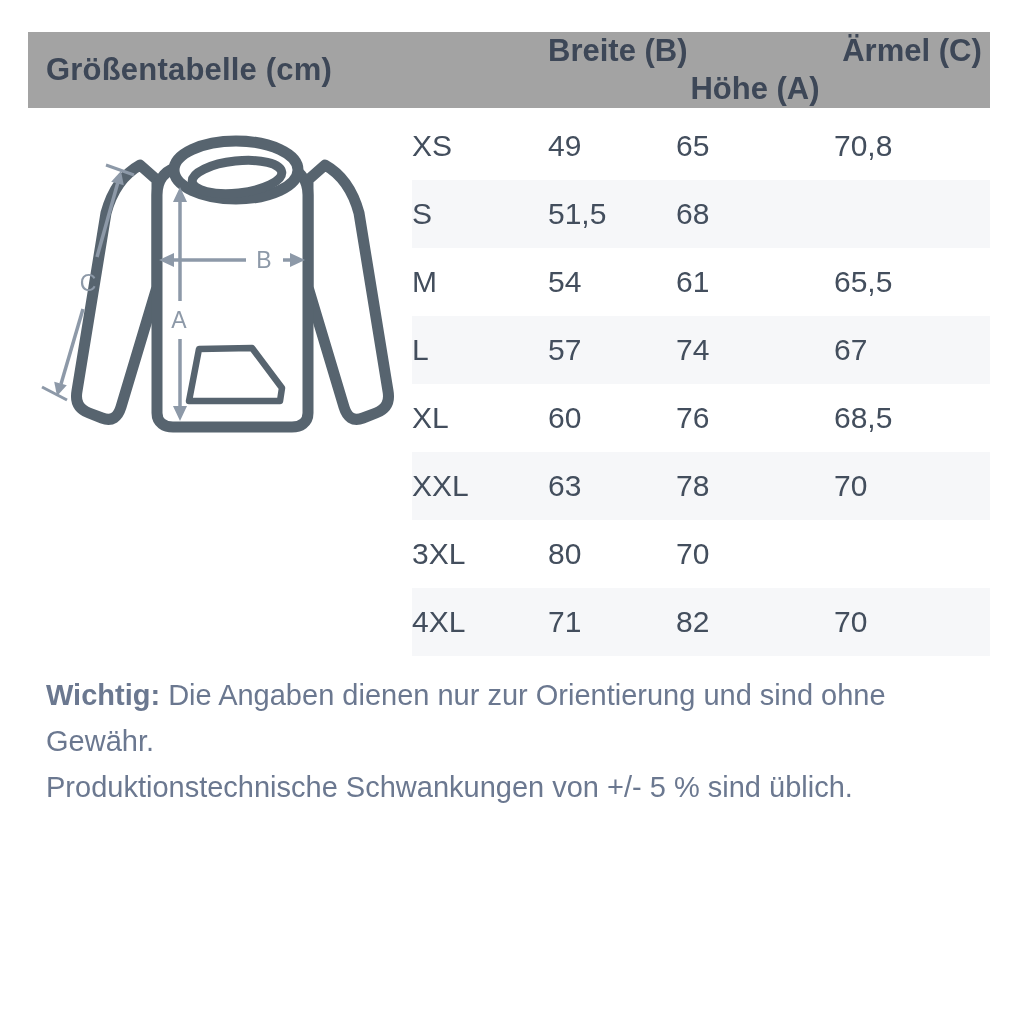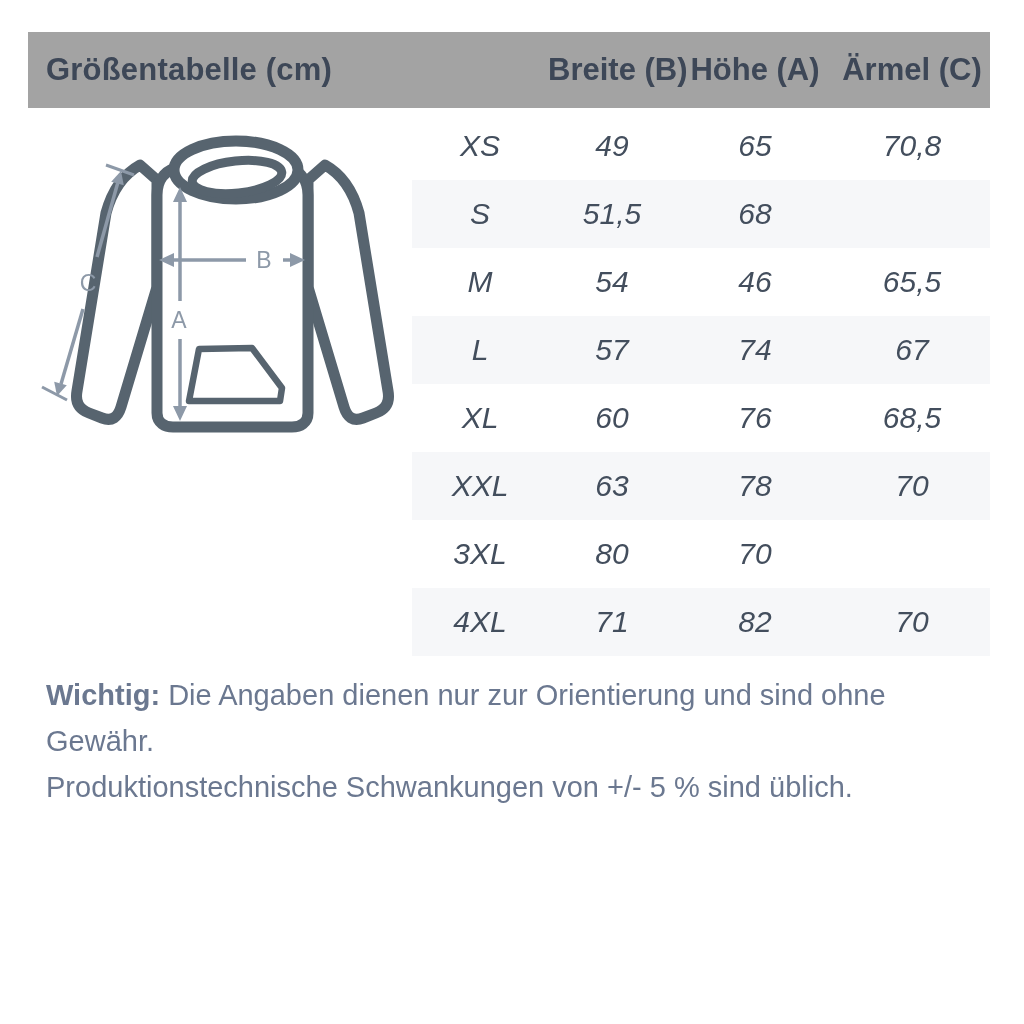--- a/index.html
+++ b/index.html
@@ -42,24 +42,23 @@
     position:absolute;left:412px;top:112px;width:578px;
   }
   .srow{
     display:grid;
     grid-template-columns:136px 128px 158px 156px;
     align-items:center;
     height:68px;
   }
   .srow.stripe{background:#f6f7f9;}
   .cell{
-    text-align:center;
+    text-align:left;
     font-size:30px;color:#434e5d;
     white-space:nowrap;
-    font-style:italic;
   }
   
   .diagram{
     position:absolute;left:40px;top:125px;
     width:380px;height:330px;
   }
   .dim-label{
     font-family:"Liberation Sans", sans-serif;
     font-size:23px;
     fill:#8d99a8;
@@ -73,22 +72,22 @@
 </style>
 </head>
 <body>
 
 <div class="page">
 
   <div class="header-band">
     <div class="header-title">Größentabelle (cm)</div>
     <div class="header-cols">
       <span class="header-col c1">Breite (B)</span>
+      <span class="header-col c3">Ärmel (C)</span>
       <span class="header-col c2">Höhe (A)</span>
-      <span class="header-col c3">Ärmel (C)</span>
     </div>
   </div>
 
   <svg class="diagram" viewBox="0 0 380 330" aria-hidden="true">
     <g fill="#ffffff" stroke="#57646f" stroke-width="11" stroke-linejoin="round" stroke-linecap="round">
 
       <path d="M100,40 C82,50 72,66 66,88 L37,266 C35,277 39,284 49,288 L62,293 C72,297 78,292 81,282 L117,162 L117,55 Z"></path>
 
       <path d="M285,40 C303,50 313,66 319,88 L348,266 C350,277 346,284 336,288 L323,293 C313,297 307,292 304,282 L268,162 L268,55 Z"></path>
 
@@ -135,21 +134,21 @@
       <span class="cell">70,8</span>
     </div>
     <div class="srow stripe">
       <span class="cell">S</span>
       <span class="cell">51,5</span>
       <span class="cell">68</span>
     </div>
     <div class="srow">
       <span class="cell">M</span>
       <span class="cell">54</span>
-      <span class="cell">46</span>
+      <span class="cell">61</span>
       <span class="cell">65,5</span>
     </div>
     <div class="srow stripe">
       <span class="cell">L</span>
       <span class="cell">57</span>
       <span class="cell">74</span>
       <span class="cell">67</span>
     </div>
     <div class="srow">
       <span class="cell">XL</span>

